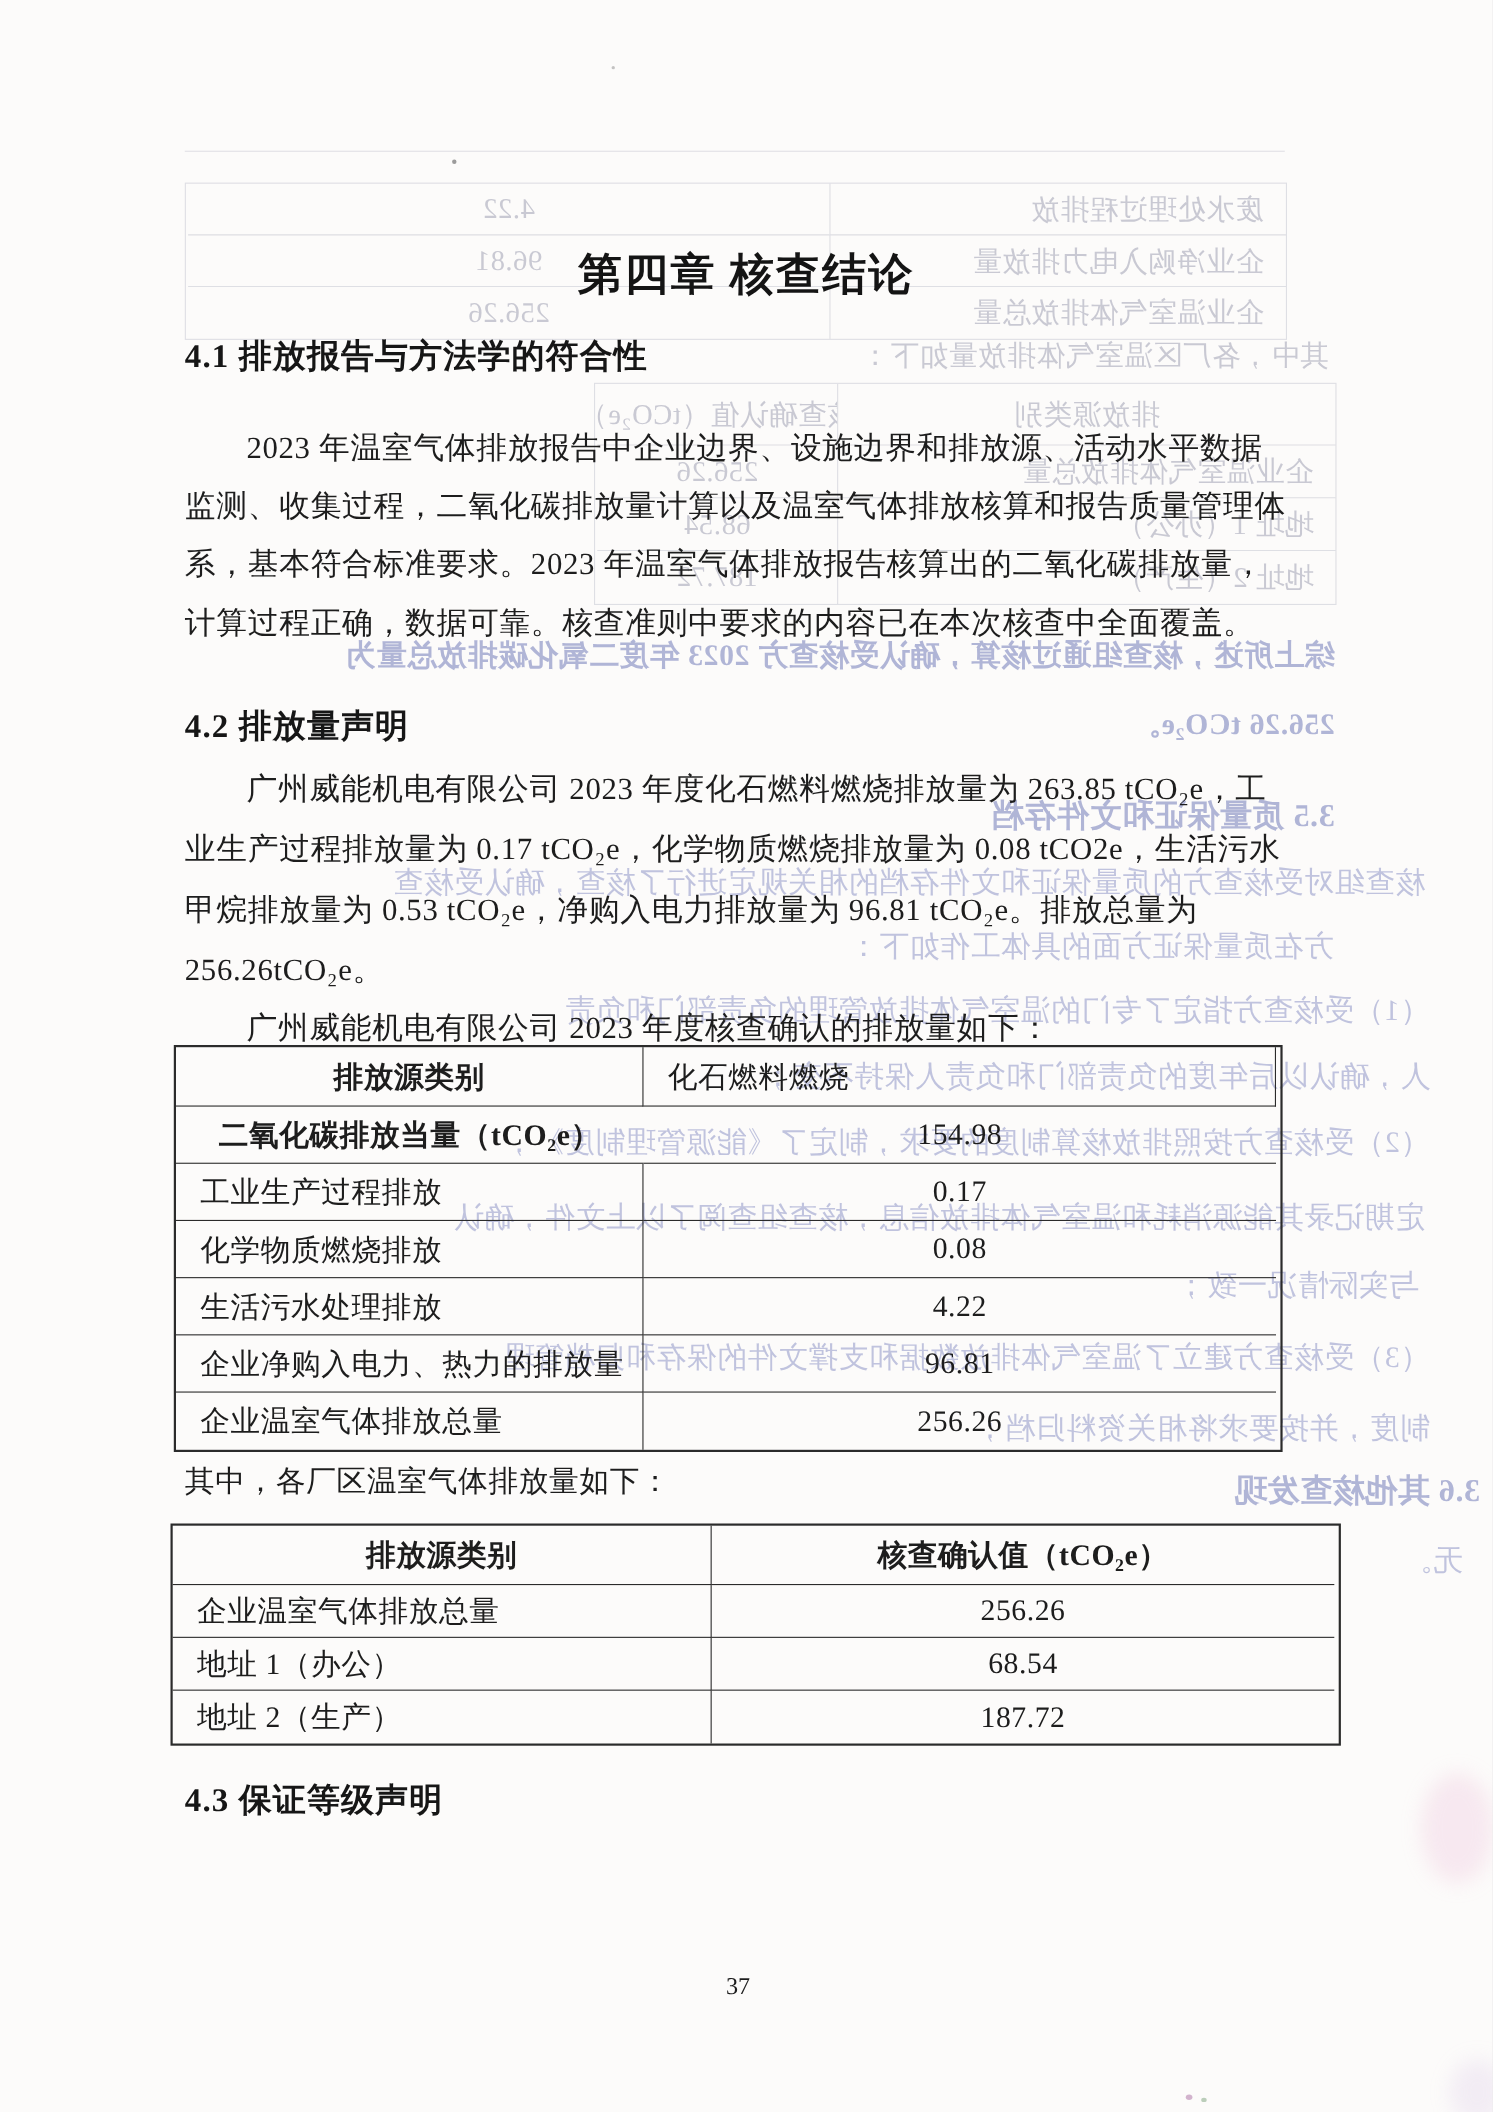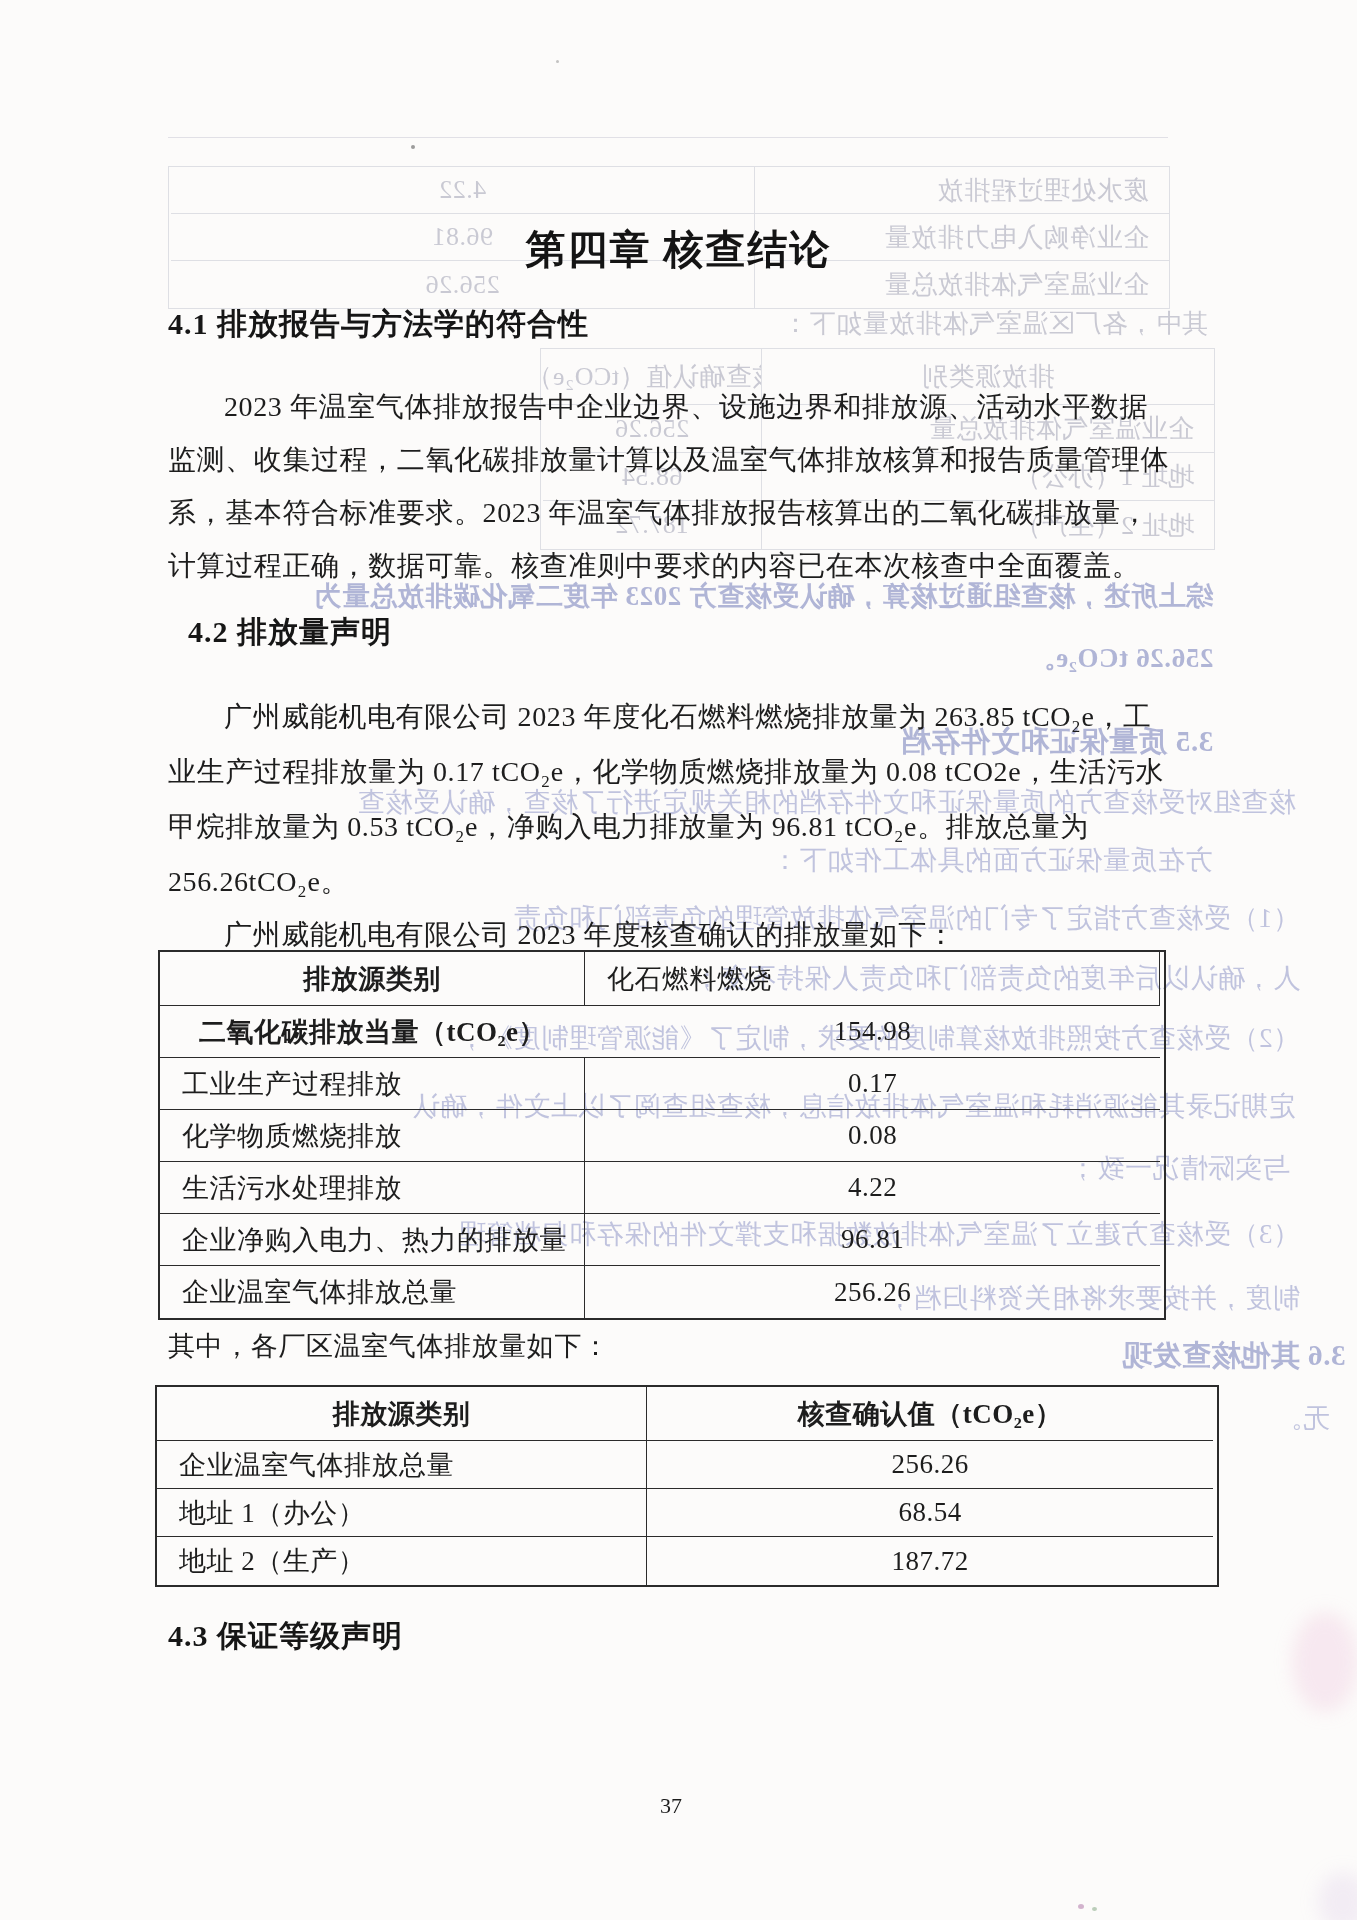--- a/index.html
+++ b/index.html
@@ -133,21 +133,21 @@
 
   <div class="doc-title">第四章 核查结论</div>
 
   <div class="heading" style="top:304px;">4.1 排放报告与方法学的符合性</div>
 
   <div class="bodyline indent" style="top:388px;">2023 年温室气体排放报告中企业边界、设施边界和排放源、活动水平数据</div>
   <div class="bodyline" style="top:441px;">监测、收集过程，二氧化碳排放量计算以及温室气体排放核算和报告质量管理体</div>
   <div class="bodyline" style="top:494px;">系，基本符合标准要求。2023 年温室气体排放报告核算出的二氧化碳排放量，</div>
   <div class="bodyline" style="top:547px;">计算过程正确，数据可靠。核查准则中要求的内容已在本次核查中全面覆盖。</div>
 
-  <div class="heading" style="top:612px;margin-left:20px;">4.2 排放量声明</div>
+  <div class="heading" style="top:640px;">4.2 排放量声明</div>
 
   <div class="bodyline indent" style="top:698px;">广州威能机电有限公司 2023 年度化石燃料燃烧排放量为 263.85 tCO₂e，工</div>
   <div class="bodyline" style="top:753px;">业生产过程排放量为 0.17 tCO₂e，化学物质燃烧排放量为 0.08 tCO2e，生活污水</div>
   <div class="bodyline" style="top:808px;">甲烷排放量为 0.53 tCO₂e，净购入电力排放量为 96.81 tCO₂e。排放总量为</div>
   <div class="bodyline" style="top:863px;">256.26tCO₂e。</div>
   <div class="bodyline indent" style="top:916px;">广州威能机电有限公司 2023 年度核查确认的排放量如下：</div>
 
   <div class="tbl" style="left:158px;top:950px;width:1004px;grid-template-columns:425px 575px;grid-template-rows:54px 52px 52px 52px 52px 52px 52px;">
     <div class="cell head">排放源类别</div>
     <div class="cell label">化石燃料燃烧</div>

